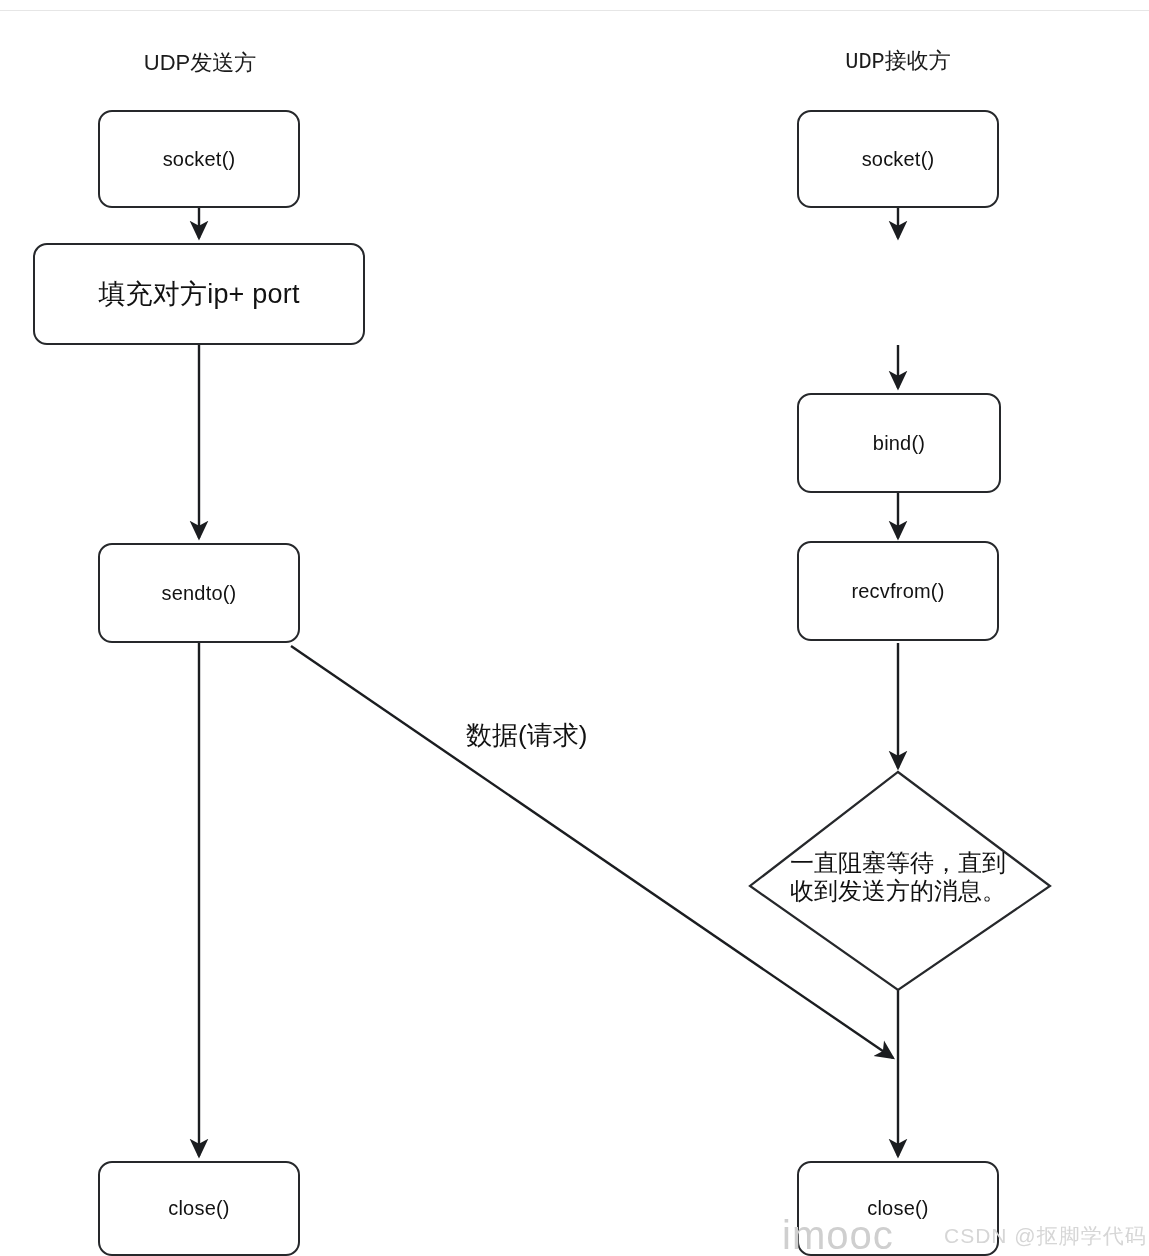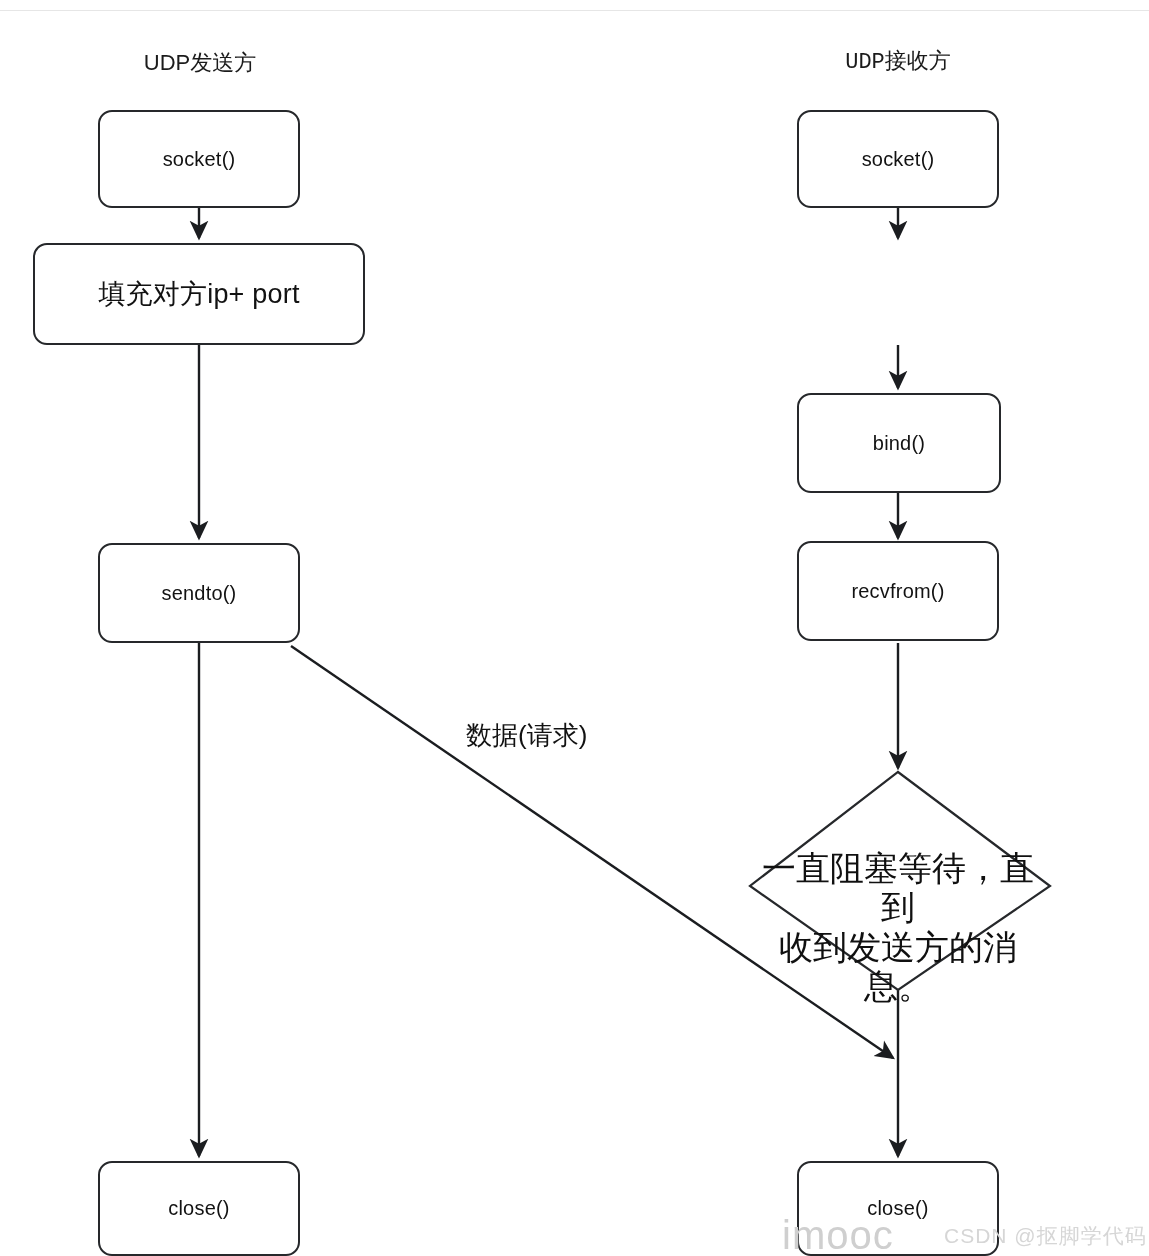--- a/index.html
+++ b/index.html
@@ -53,21 +53,21 @@
     justify-content: center;
     font-size: 20px;
     color: #121212;
     white-space: nowrap;
     letter-spacing: 0.2px;
   }
   .node.zh { font-size: 27px; }
   .diamond-label {
     position: absolute;
     text-align: center;
-    font-size: 34px;
+    font-size: 24px;
     line-height: 1.16;
     color: #101010;
     white-space: pre-line;
     z-index: 3;
   }
   .edge-label {
     position: absolute;
     font-size: 26px;
     color: #121212;
     white-space: nowrap;

